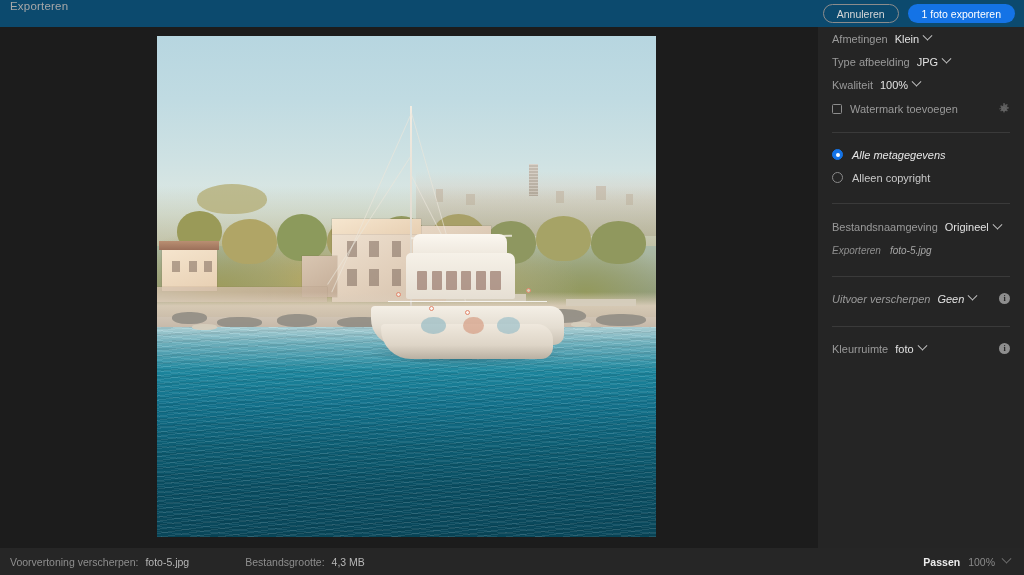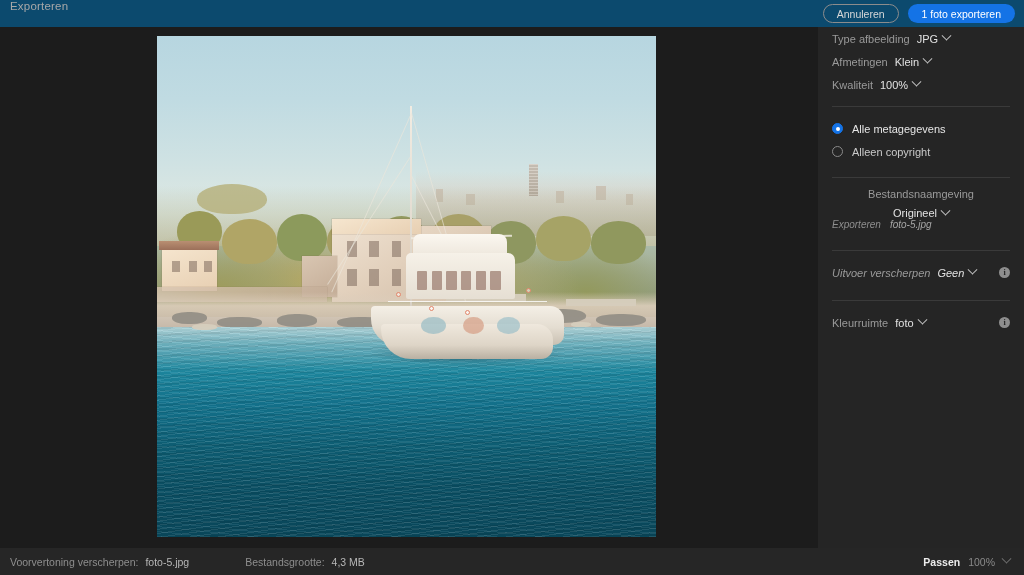--- a/index.html
+++ b/index.html
@@ -314,21 +314,21 @@
     width: 11px; height: 11px; border-radius: 50%;
     border: 1.4px solid #8a8a8a;
     display: flex; align-items: center; justify-content: center;
   }
   .radio.on { border-color: #1473e6; background: #1473e6; }
   .radio.on::after {
     content: ""; width: 4px; height: 4px; border-radius: 50%;
     background: #ffffff;
   }
   .radio-label { color: #cacaca; font-size: 11px; }
-  .radio-label.sel { color: #e6e6e6; }
+  .radio-label.sel { color: #e6e6e6; font-style: italic; }
 
   .preview-line {
     display: flex; align-items: center; gap: 9px;
     height: 20px;
     font-size: 10px; font-style: italic;
     color: #8e8e8e;
   }
   .preview-line .fname { color: #a5a5a5; }
 
   .inforow { display: flex; align-items: center; height: 23px; position: relative; }
@@ -472,58 +472,68 @@
         </div>
 
       </div>
     </div>
   </div>
 
   <div class="panel">
 
 
     <div class="row">
+      <span class="row-label">Afmetingen</span>
+      <span class="row-value">
+        <span>Klein</span>
+        <span class="chev"></span>
+      </span>
+    </div>
+
+    <div class="row">
       <span class="row-label">Type afbeelding</span>
       <span class="row-value">
         <span>JPG</span>
-        <span class="chev"></span>
-      </span>
-    </div>
-
-    <div class="row">
-      <span class="row-label">Afmetingen</span>
-      <span class="row-value">
-        <span>Klein</span>
         <span class="chev"></span>
       </span>
     </div>
 
     <div class="row">
       <span class="row-label">Kwaliteit</span>
       <span class="row-value">
         <span>100%</span>
         <span class="chev"></span>
       </span>
     </div>
 
+    <div class="checkrow">
+      <span class="cbox"></span>
+      <span class="row-label">Watermark toevoegen</span>
+      <span class="gear">
+        <svg viewBox="0 0 16 16" width="12" height="12" aria-hidden="true">
+          <path fill="#cfcfcf" d="M8 5.2A2.8 2.8 0 1 0 8 10.8 2.8 2.8 0 0 0 8 5.2zm0 1.6a1.2 1.2 0 1 1 0 2.4 1.2 1.2 0 0 1 0-2.4z"></path>
+          <path fill="#cfcfcf" d="M7.2 0h1.6l.3 1.9 1.3.54 1.55-1.12 1.13 1.13-1.12 1.55.54 1.3 1.9.3v1.6l-1.9.3-.54 1.3 1.12 1.55-1.13 1.13-1.55-1.12-1.3.54-.3 1.9H7.2l-.3-1.9-1.3-.54-1.55 1.12-1.13-1.13 1.12-1.55-.54-1.3L1.6 8.8V7.2l1.9-.3.54-1.3L2.92 4.05 4.05 2.92 5.6 4.04l1.3-.54z" opacity=".85"></path>
+        </svg>
+      </span>
+    </div>
 
     <div class="divider"></div>
 
     <div class="radiorow">
       <span class="radio on"></span>
       <span class="radio-label sel">Alle metagegevens</span>
     </div>
     <div class="radiorow">
       <span class="radio"></span>
       <span class="radio-label">Alleen copyright</span>
     </div>
 
     <div class="divider" style="margin-top:14px;"></div>
 
-    <div class="row" style="height:26px;flex-direction:column;">
+    <div class="row" style="height:26px;">
       <span class="row-label">Bestandsnaamgeving</span>
       <span class="row-value">
         <span>Origineel</span>
         <span class="chev"></span>
       </span>
     </div>
 
     <div class="preview-line">
       <span>Exporteren</span>
       <span class="fname">foto-5.jpg</span>

